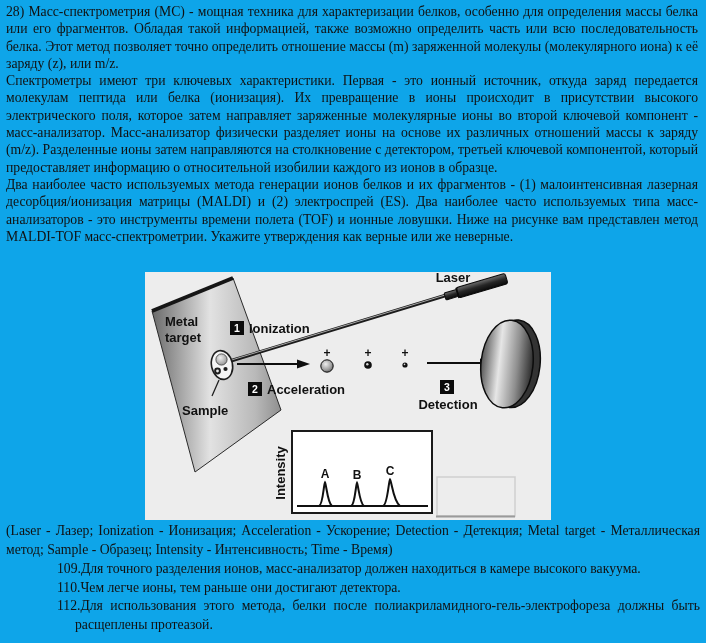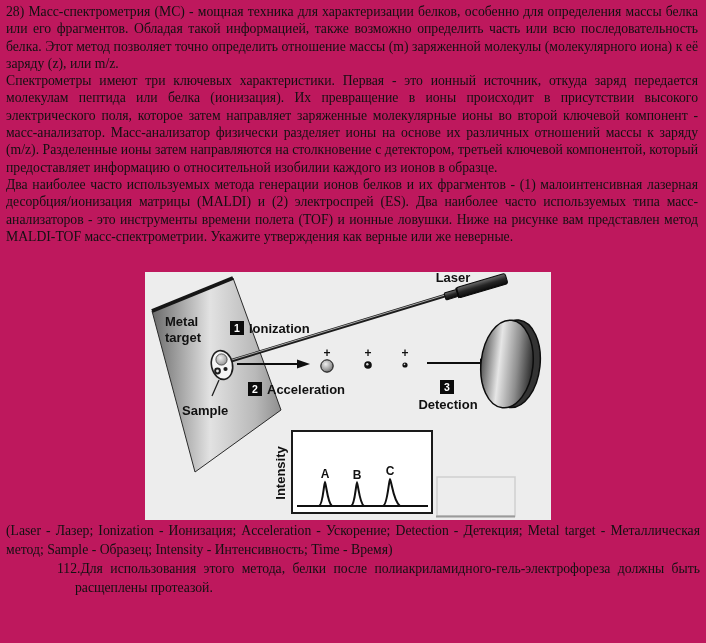--- a/index.html
+++ b/index.html
@@ -1,19 +1,19 @@
 <!DOCTYPE html>
 <html><head>
 <meta charset="utf-8">
 <style>
   html,body{margin:0;padding:0;background:#fff;}
   .page{
     position:relative;
     width:706px;height:643px;
-    background:#be185d;
+    background:#0ea5e9;
     font-family:"Liberation Serif", serif;
     color:#111;
     overflow:hidden;
   }
   .toptext{
     position:absolute;left:6px;top:3px;width:692px;
     font-size:13.7px;line-height:17.3px;
     text-align:justify;
   }
   .toptext p{margin:0;padding:0;}
@@ -172,17 +172,19 @@
       <g>
         <rect x="292" y="205" width="78" height="39" fill="none" stroke="#cfcfcf" stroke-width="1.5"></rect>
         <line x1="291" y1="244.5" x2="370" y2="244.5" stroke="#9a9a9a" stroke-width="2"></line>
       </g>
     </svg>
   </div>
 
   <div class="bottomtext">
     <p>(Laser - Лазер; Ionization - Ионизация; Acceleration - Ускорение; Detection - Детекция; Metal target - Металлическая метод; Sample - Образец; Intensity - Интенсивность; Time - Время)</p>
     <div class="statements">
+      <div class="statement"><span>109.</span><span>Для точного разделения ионов, масс-анализатор должен находиться в камере высокого вакуума.</span></div>
+      <div class="statement"><span>110.</span><span>Чем легче ионы, тем раньше они достигают детектора.</span></div>
       <div class="statement"><span>112.</span><span>Для использования этого метода, белки после полиакриламидного-гель-электрофореза должны быть расщеплены протеазой.</span></div>
     </div>
   </div>
 
 </div>
 
 </body></html>

